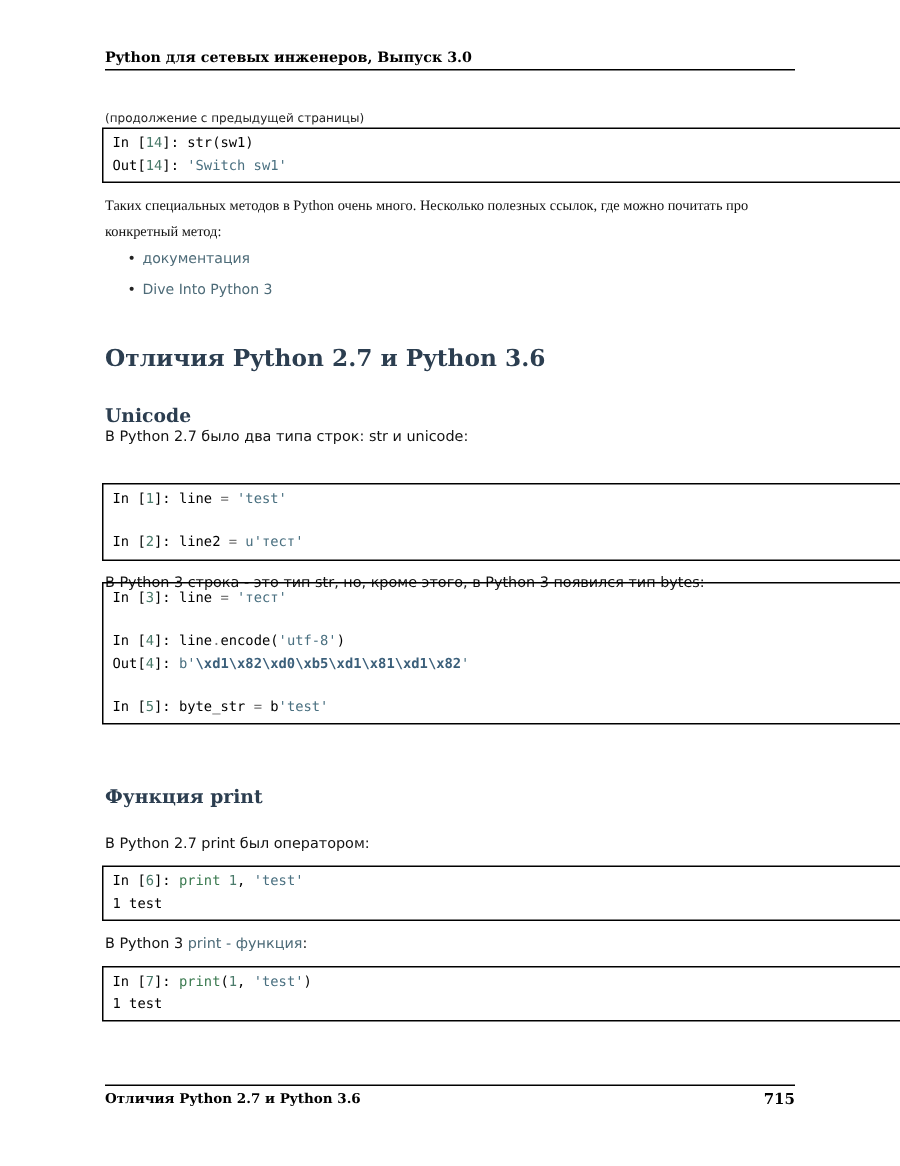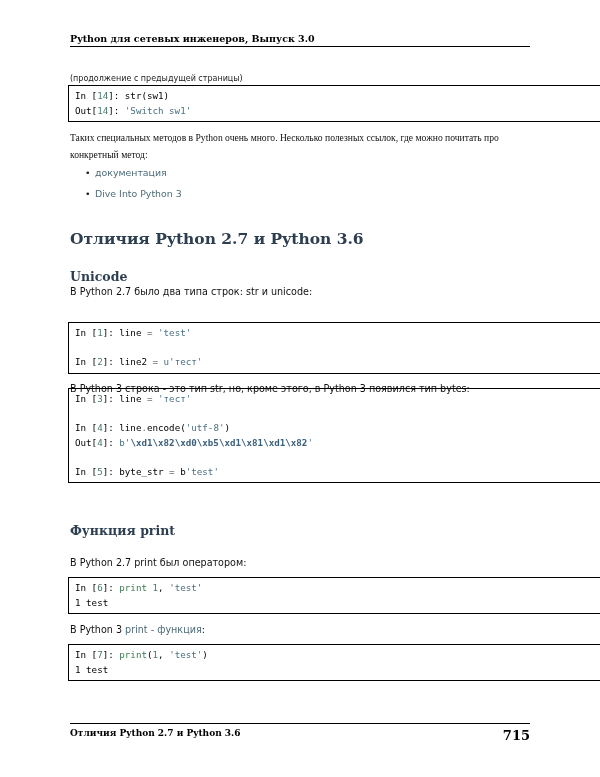--- a/index.html
+++ b/index.html
@@ -33,21 +33,21 @@
 
   .h2 { position: absolute; left: 0; font-family: "DejaVu Serif", serif; font-weight: bold;
         font-size: 15.5px; color: #2c3e50; }
   .h3 { position: absolute; left: 0; font-family: "DejaVu Serif", serif; font-weight: bold;
         font-size: 12.5px; color: #2c3e50; }
 
   .footer-rule { position: absolute; top: 723px; left: 0; width: 460px; height: 1px; background: #000; }
   .footer-left { position: absolute; top: 728px; left: 0; font-family: "DejaVu Serif", serif;
         font-weight: bold; font-size: 9px; color: #000; }
   .footer-right { position: absolute; top: 728px; right: 0; font-family: "DejaVu Serif", serif;
-        font-weight: bold; font-size: 13px; color: #000; }
+        font-weight: bold; font-size: 10px; color: #000; }
 </style>
 </head>
 <body>
 
 <div class="page">
 
   <div class="running-header">Python для сетевых инженеров, Выпуск 3.0</div>
   <div class="header-rule"></div>
 
   <div class="continued">(продолжение с предыдущей страницы)</div>

